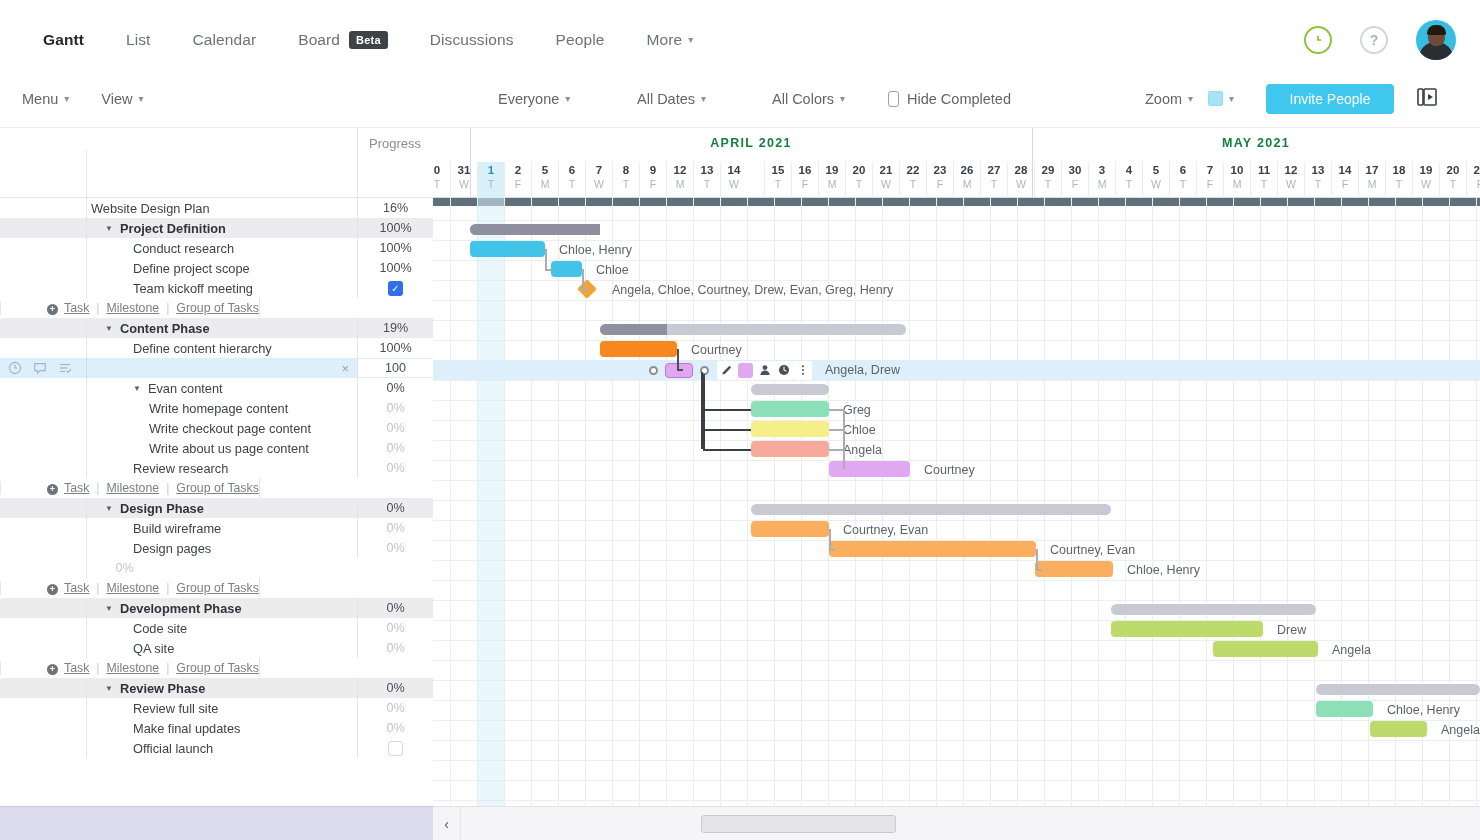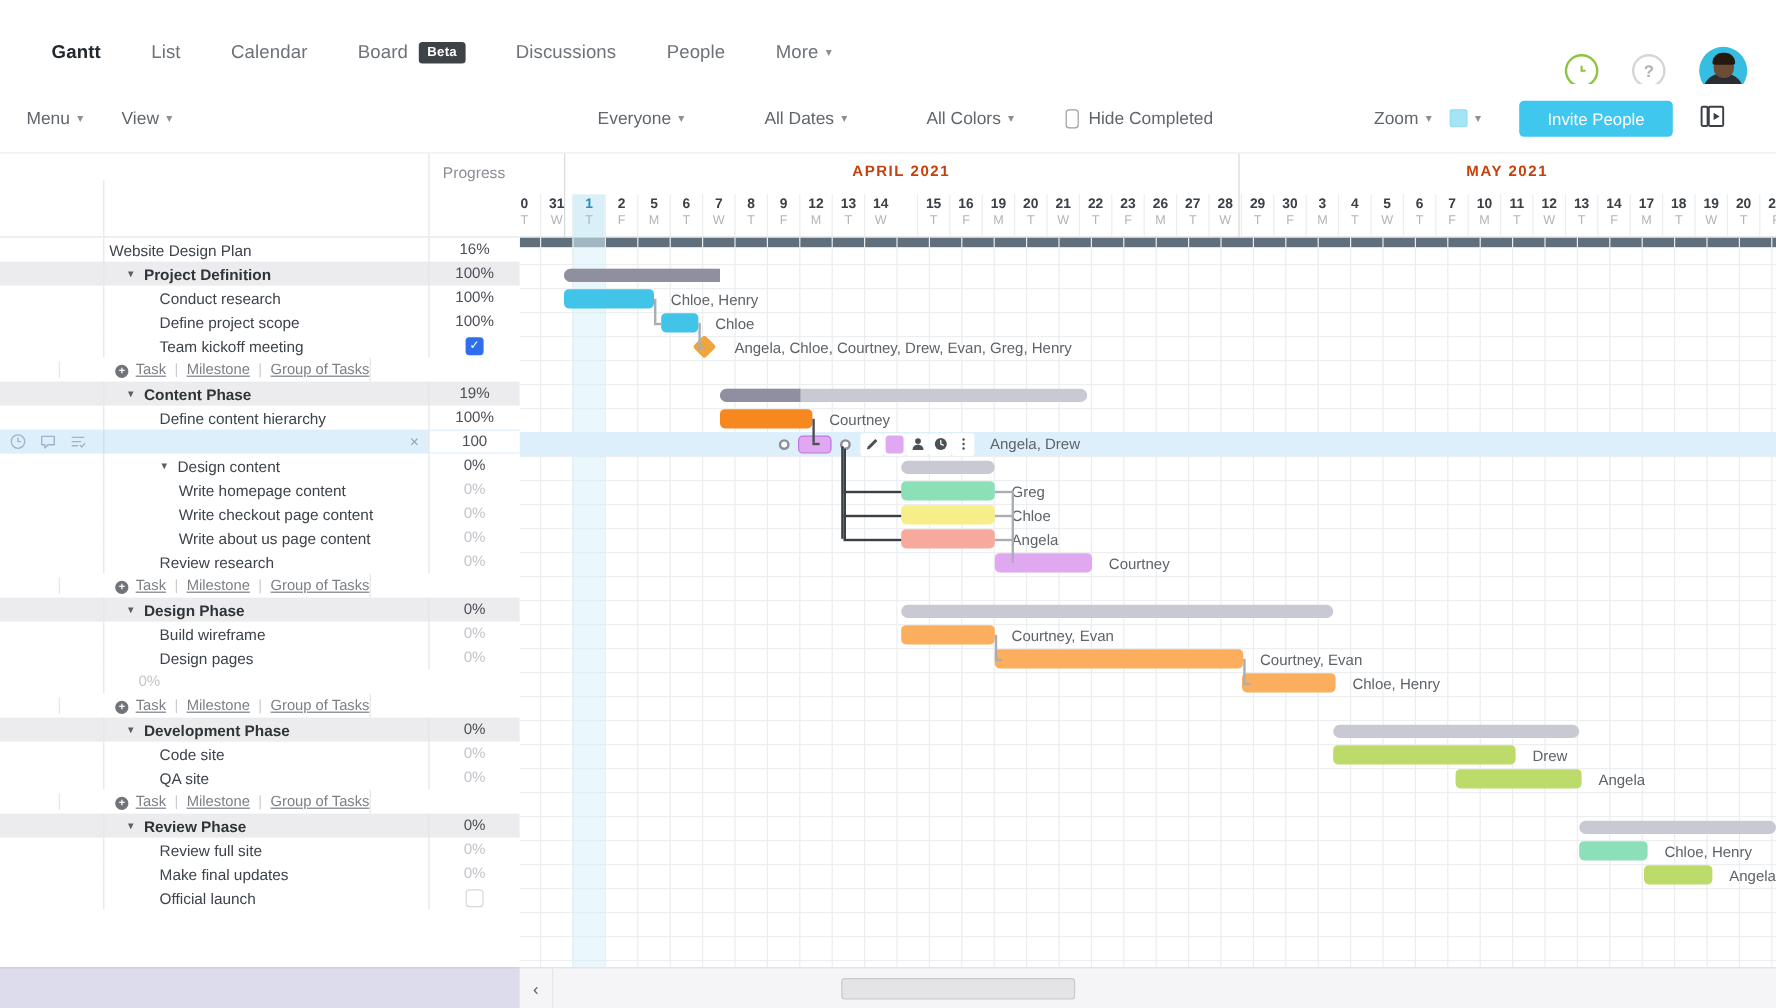--- a/index.html
+++ b/index.html
@@ -9,21 +9,21 @@
     background: #ffffff;
     overflow: hidden;
     -webkit-font-smoothing: antialiased;
   }
   .app { position: relative; width: 1480px; height: 840px; }
 
   
   .topnav {
     position: absolute; top: 0; left: 0; width: 1480px; height: 80px;
     background: #fff; border-bottom: 1px solid #e8e9ec;
-    display: flex; align-items: flex-end;
+    display: flex; align-items: center;
   }
   .nav-items { display: flex; align-items: center; height: 70px; padding-left: 22px; }
   .nav-item {
     position: relative; height: 70px; display: flex; align-items: center;
     padding: 0 21px; font-size: 15.5px; color: #6d7278; cursor: pointer;
     letter-spacing: .1px;
   }
   .nav-item.active { color: #23282d; font-weight: 600; }
   .nav-item.active::after {
     content: ""; position: absolute; left: 18px; right: 18px; bottom: 0;
@@ -121,21 +121,21 @@
     font-size: 12.6px; color: #4a5056;
   }
   .row.group { background: #ececee; }
   .row.group .namecell { font-weight: 600; color: #2f3439; }
   .row.dim .progcell { color: #c2c6ca; }
   .indent-0 { padding-left: 4px; }
   .indent-1 { padding-left: 18px; }
   .indent-2 { padding-left: 46px; }
   .indent-3 { padding-left: 62px; text-align: right; }
   .tri { font-size: 8px; color: #5a6066; margin-right: 7px; }
-  .addrow { height: 20px; display: flex; align-items: center; font-size: 12.3px; justify-content: center; }
+  .addrow { height: 20px; display: flex; align-items: center; font-size: 12.3px; }
   .addrow .namecell { border-left: 1px solid #e3e5e8; }
   .addrow .progcell { width: 76px; flex: 0 0 76px; border-left: 1px solid #e3e5e8; height: 100%; }
   .plus-ic {
     display: inline-flex; width: 11px; height: 11px; border-radius: 50%;
     background: #6e747a; color: #fff; font-size: 9px; line-height: 11px;
     align-items: center; justify-content: center; margin-right: 6px; font-weight: 700;
   }
   .addlink { color: #7b8187; text-decoration: underline; cursor: pointer; }
   .addsep { color: #c9cdd1; margin: 0 7px; }
 
@@ -165,21 +165,21 @@
   }
   .rowicons { display: flex; align-items: center; gap: 11px; padding-left: 8px; height: 100%; }
   .ric { width: 14px; height: 14px; color: #9cb5c9; }
 
   
   .timeline { position: absolute; left: 433px; top: 0; width: 1047px; height: 678px; }
   .tl-header { height: 70px; position: relative; border-bottom: 1px solid #d6d9dd; background: #fff; }
   .month-row { height: 34px; position: relative; }
   .month-lbl {
     position: absolute; top: 8px; font-size: 12.5px; letter-spacing: 1.3px;
-    color: #c2410c; font-weight: 600;
+    color: #15803d; font-weight: 600;
   }
   .month-sep { position: absolute; top: 0; width: 1px; background: #d6d9dd; }
   .day-row { height: 36px; position: relative; display: flex; }
   .day {
     width: 27px; flex: 0 0 27px; border-left: 1px solid #ebedef; text-align: center;
     padding-top: 1px;
   }
   .day .dnum { font-size: 11.5px; font-weight: 700; color: #3a4046; line-height: 15px; }
   .day .ddow { font-size: 10.5px; color: #b0b5ba; line-height: 13px; }
   .day.today { background: #d9f0f9; }
@@ -453,21 +453,21 @@
             </div>
             <div class="progcell">
               <input class="prog-input" value="100" style="">
             </div>
           </div>
           <div class="row">
             <div class="gutter"></div>
             <div class="namecell">
               <div class="indent-2" style="display:flex;align-items:center;">
                 <span class="tri">▼</span>
-                <span>Design content</span>
+                <span>Evan content</span>
               </div>
             </div>
             <div class="progcell">
               <span>0%</span>
             </div>
           </div>
           <div class="row dim">
             <div class="gutter"></div>
             <div class="namecell">
               <div class="indent-3" style="display:flex;align-items:center;">

